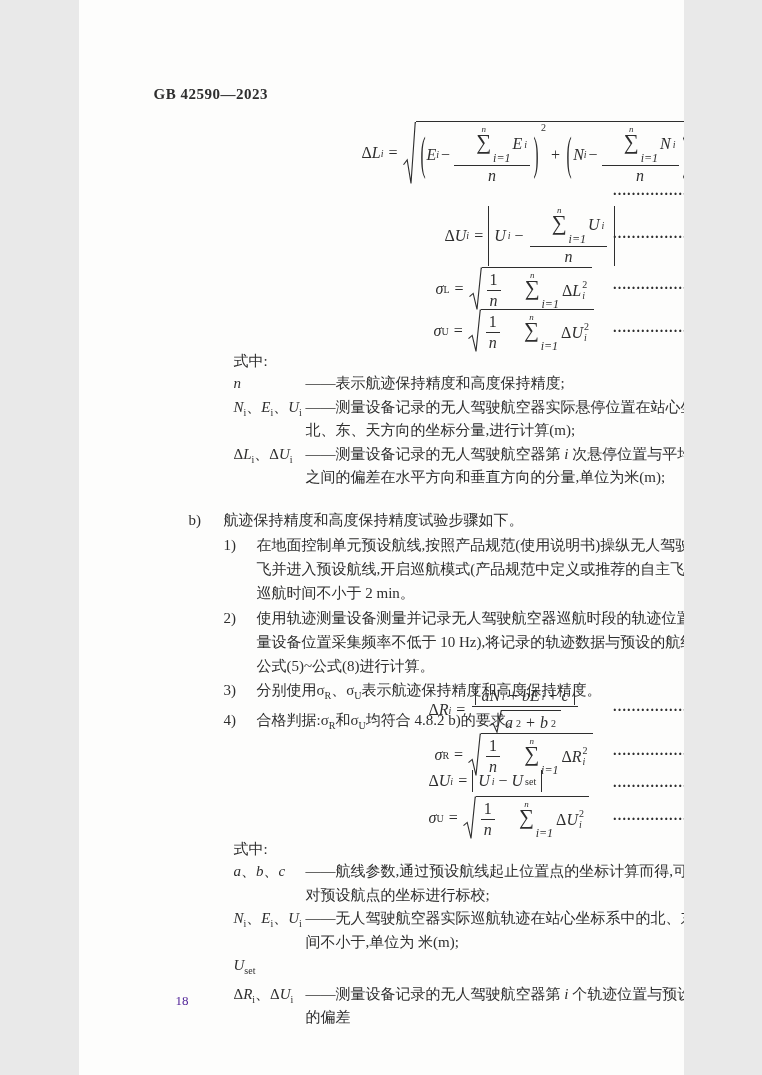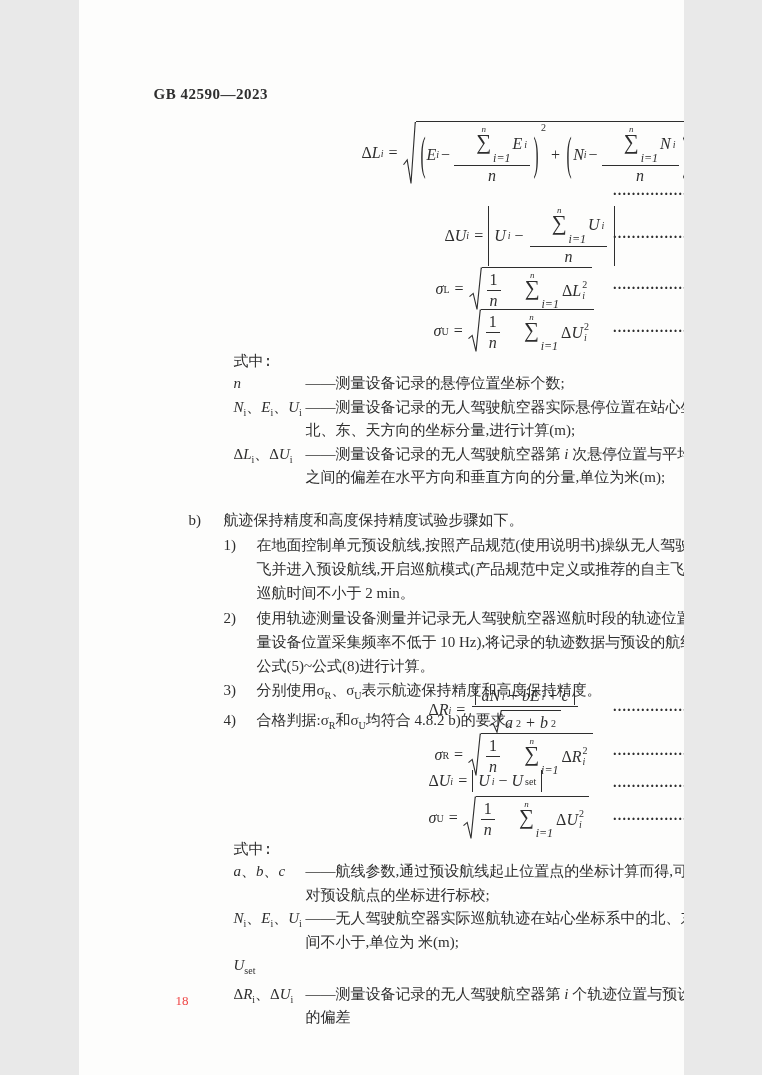--- a/index.html
+++ b/index.html
@@ -4,31 +4,31 @@
 <style>
   html,body{margin:0;padding:0;background:#e9e9e9;}
   #page{
     position:relative;width:605px;height:1075px;background:#fdfdfc;
     font-family:"Liberation Serif","DejaVu Serif",serif;color:#2e2e2e;
     overflow:hidden;margin:0 auto;
   }
   
   .abs-blk{position:absolute;}
   .hdr{font-weight:bold;font-size:15px;letter-spacing:.5px;}
-  .where-label{font-size:15px;font-family:Liberation Mono, monospace;}
+  .where-label{font-size:15px;}
   .def-row{display:flex;align-items:flex-start;}
   .def-term{flex:0 0 72px;font-size:15px;line-height:23.5px;white-space:nowrap;}
   .def-desc{flex:1;font-size:15px;line-height:23.5px;}
   .sec-row{display:flex;}
   .sec-marker{flex:0 0 35px;font-size:15px;line-height:24px;}
   .sec-title{flex:1;font-size:15px;line-height:24px;}
   .step{display:flex;margin-bottom:0;}
   .step-num{flex:0 0 33px;font-size:15px;line-height:24.2px;}
   .step-text{flex:1;font-size:15px;line-height:24.2px;}
-  .pageno{font-size:13px;color:#ef4444;}
+  .pageno{font-size:13px;color:#4c1d95;}
   sub{font-size:10px;}
   
   .fx{position:absolute;display:flex;align-items:center;font-size:16px;gap:3px;}
   .mi{font-style:italic;}
   .op{padding:0 2px;}
   .sb{font-size:10px;vertical-align:sub;font-style:normal;}
   .sbi{font-size:10px;vertical-align:sub;font-style:italic;}
   .sum{display:inline-flex;flex-direction:column;align-items:center;line-height:1;}
   .sum .top{font-size:9px;font-style:italic;}
   .sum .sig{font-size:21px;line-height:.85;font-style:normal;}
@@ -236,21 +236,21 @@
   </div>
   <div class="leader" style="top:320px;">
       <span class="dots">…………………………………………</span>
       <span class="eqno">( 4 )</span>
     </div>
 
   <div class="abs-blk where-label" style="left:155px;top:352px;">式中:</div>
   <div class="abs-blk" style="left:155px;top:372px;width:522px;">
     <div class="def-row">
       <span class="def-term"><i>n</i></span>
-      <span class="def-desc">——测量设备记录的悬停位置坐标个数;</span>
+      <span class="def-desc">——表示航迹保持精度和高度保持精度;</span>
     </div>
     <div class="def-row">
       <span class="def-term"><i>N</i><sub>i</sub>、<i>E</i><sub>i</sub>、<i>U</i><sub>i</sub></span>
       <span class="def-desc">——测量设备记录的无人驾驶航空器实际悬停位置在站心坐标系中的北、东、天方向的坐标分量,进行计算(m);</span>
     </div>
     <div class="def-row">
       <span class="def-term">Δ<i>L</i><sub>i</sub>、Δ<i>U</i><sub>i</sub></span>
       <span class="def-desc">——测量设备记录的无人驾驶航空器第 <i>i</i> 次悬停位置与平均悬停位置之间的偏差在水平方向和垂直方向的分量,单位为米(m);</span>
     </div>
   </div>

